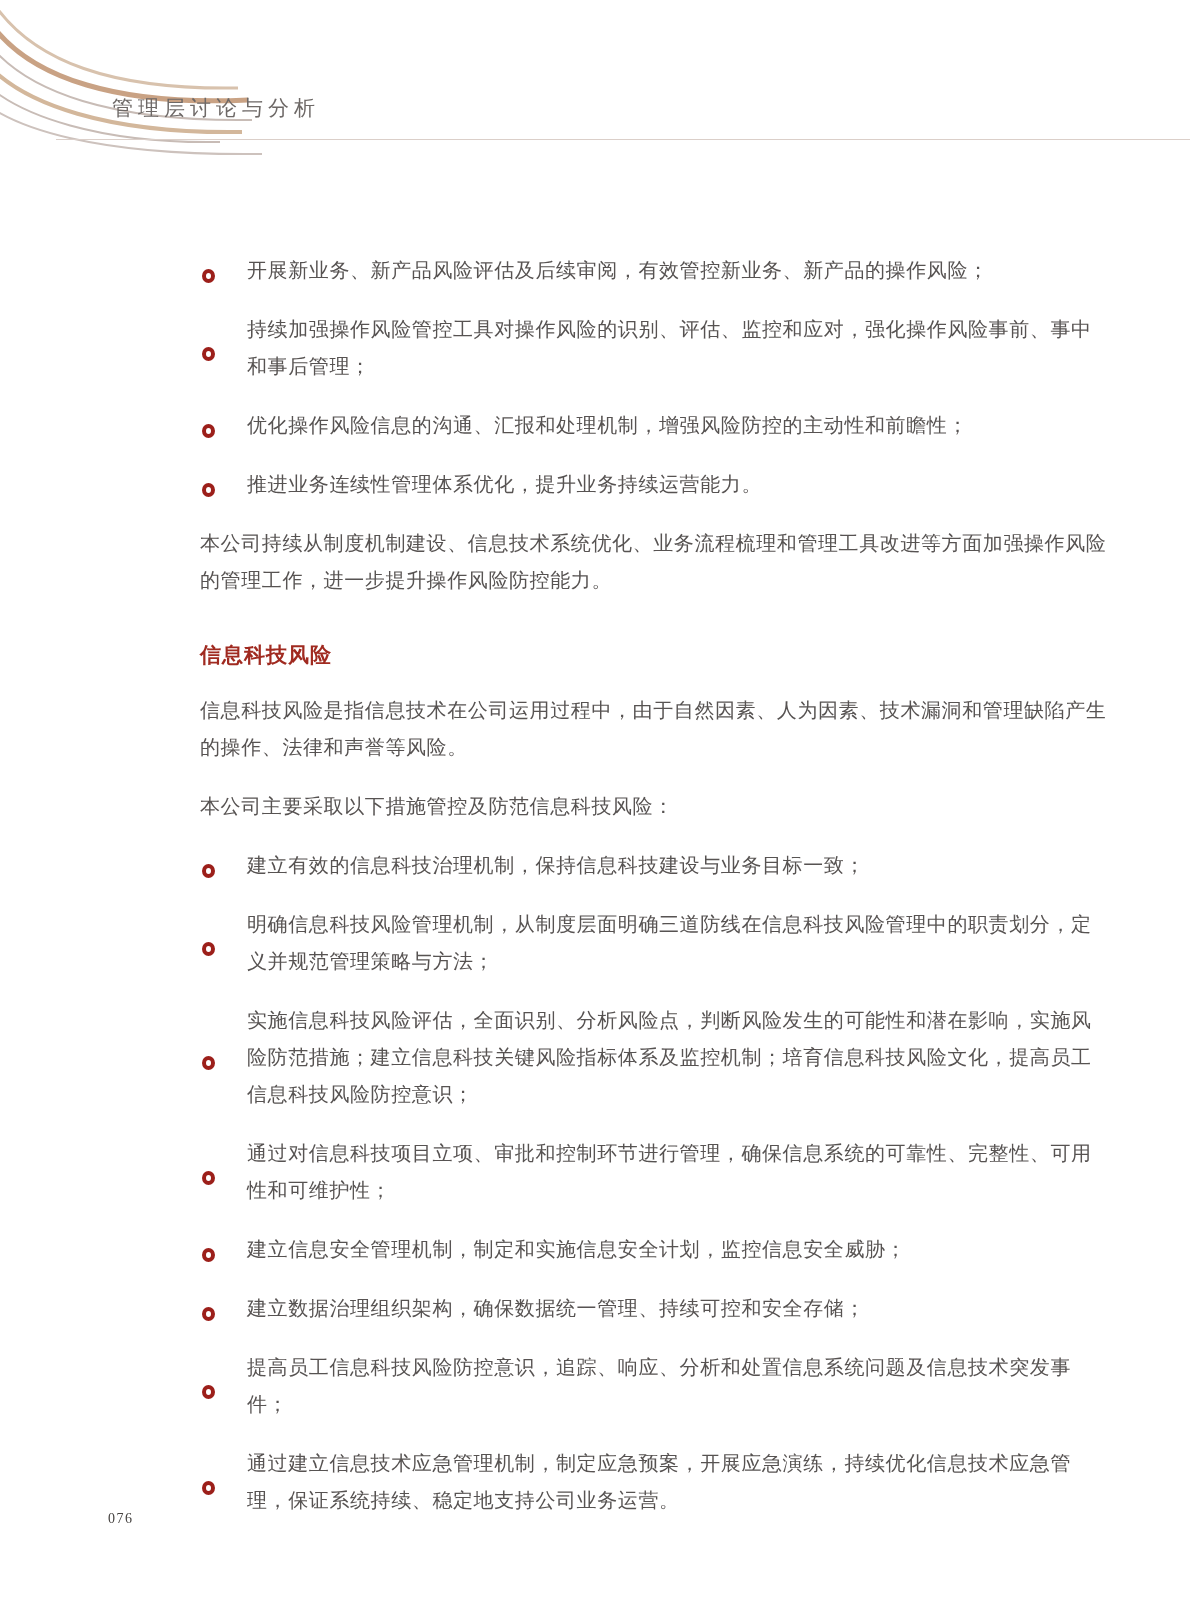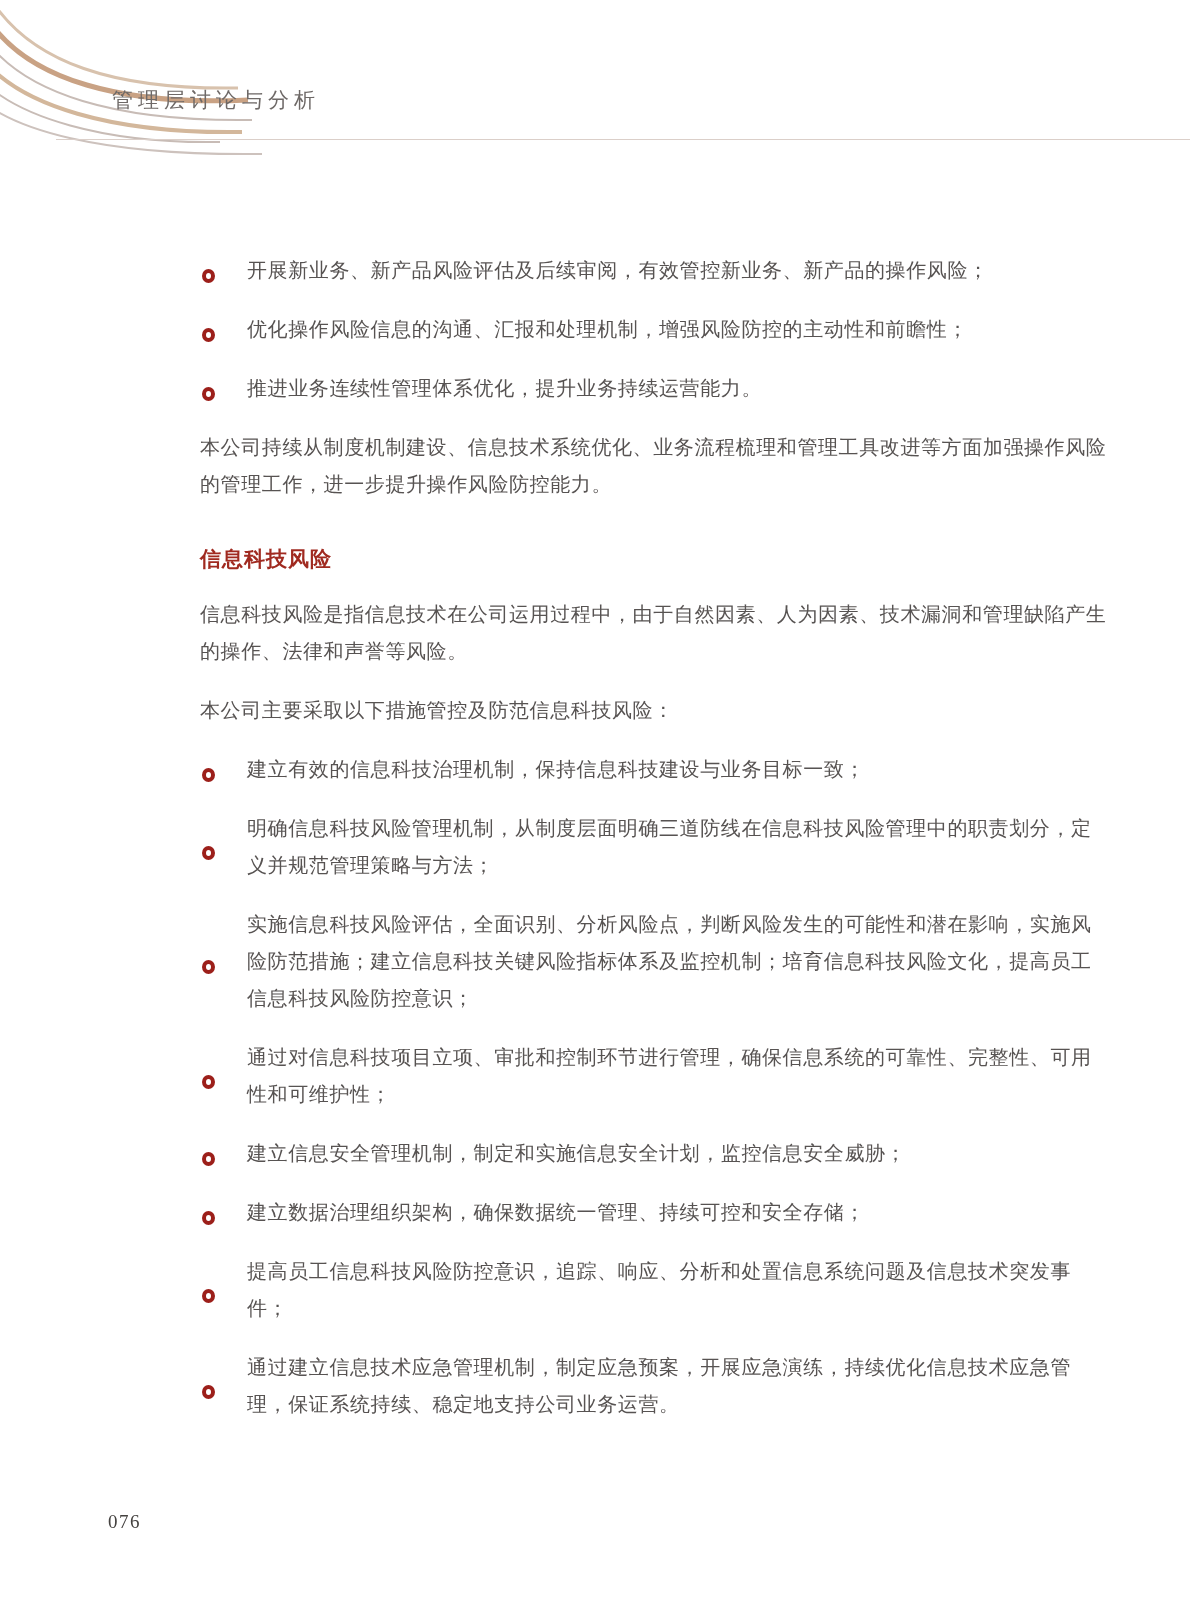--- a/index.html
+++ b/index.html
@@ -7,21 +7,21 @@
     position:relative;
     width:1190px;height:1615px;
     background:#ffffff;
     overflow:hidden;
     font-family:"Liberation Sans","DejaVu Sans",sans-serif;
   }
   .corner-art{
     position:absolute;left:0;top:0;width:290px;height:175px;
   }
   .header-title{
-    position:absolute;left:112px;top:86px;
+    position:absolute;left:112px;top:94px;
     font-family:"Liberation Serif","DejaVu Serif",serif;
     font-size:21px;color:#6e6967;letter-spacing:5px;
     white-space:nowrap;
   }
   .header-rule{
     position:absolute;left:56px;right:0;top:139px;
     height:1px;background:#dbcfc9;
   }
   .content{
     position:absolute;left:200px;top:252px;width:908px;
@@ -47,21 +47,21 @@
   }
   .para{margin:0 0 22px 0;}
   .section-heading{
     margin:41px 0 22px 0;
     font-size:21px;line-height:30px;
     font-weight:bold;color:#a02a20;letter-spacing:1px;
   }
   .page-number{
     position:absolute;left:108px;top:1511px;
     font-family:"Liberation Serif","DejaVu Serif",serif;
-    font-size:19px;color:#454240;letter-spacing:1.5px;
+    font-size:14px;color:#454240;letter-spacing:1.5px;
   }
 </style>
 </head>
 <body>
 
 <div class="page">
 
   <svg class="corner-art" viewBox="0 0 290 175" aria-hidden="true">
     <path d="M -6,4 C 34,62 112,90 238,88" fill="none" stroke="#d8c2ad" stroke-width="3"></path>
     <path d="M -10,22 C 30,80 122,106 248,100" fill="none" stroke="#c9a284" stroke-width="5"></path>
@@ -73,20 +73,24 @@
 
   <div class="header-title">管理层讨论与分析</div>
   <div class="header-rule"></div>
 
   <div class="content">
 
     <ul class="bullet-list">
       <li class="bullet-item">
         <span class="bullet-marker"></span>
         <span class="bullet-text">开展新业务、新产品风险评估及后续审阅，有效管控新业务、新产品的操作风险；</span>
+      </li>
+      <li class="bullet-item">
+        <span class="bullet-marker"></span>
+        <span class="bullet-text">持续加强操作风险管控工具对操作风险的识别、评估、监控和应对，强化操作风险事前、事中和事后管理；</span>
       </li>
       <li class="bullet-item">
         <span class="bullet-marker"></span>
         <span class="bullet-text">优化操作风险信息的沟通、汇报和处理机制，增强风险防控的主动性和前瞻性；</span>
       </li>
       <li class="bullet-item">
         <span class="bullet-marker"></span>
         <span class="bullet-text">推进业务连续性管理体系优化，提升业务持续运营能力。</span>
       </li>
     </ul>

